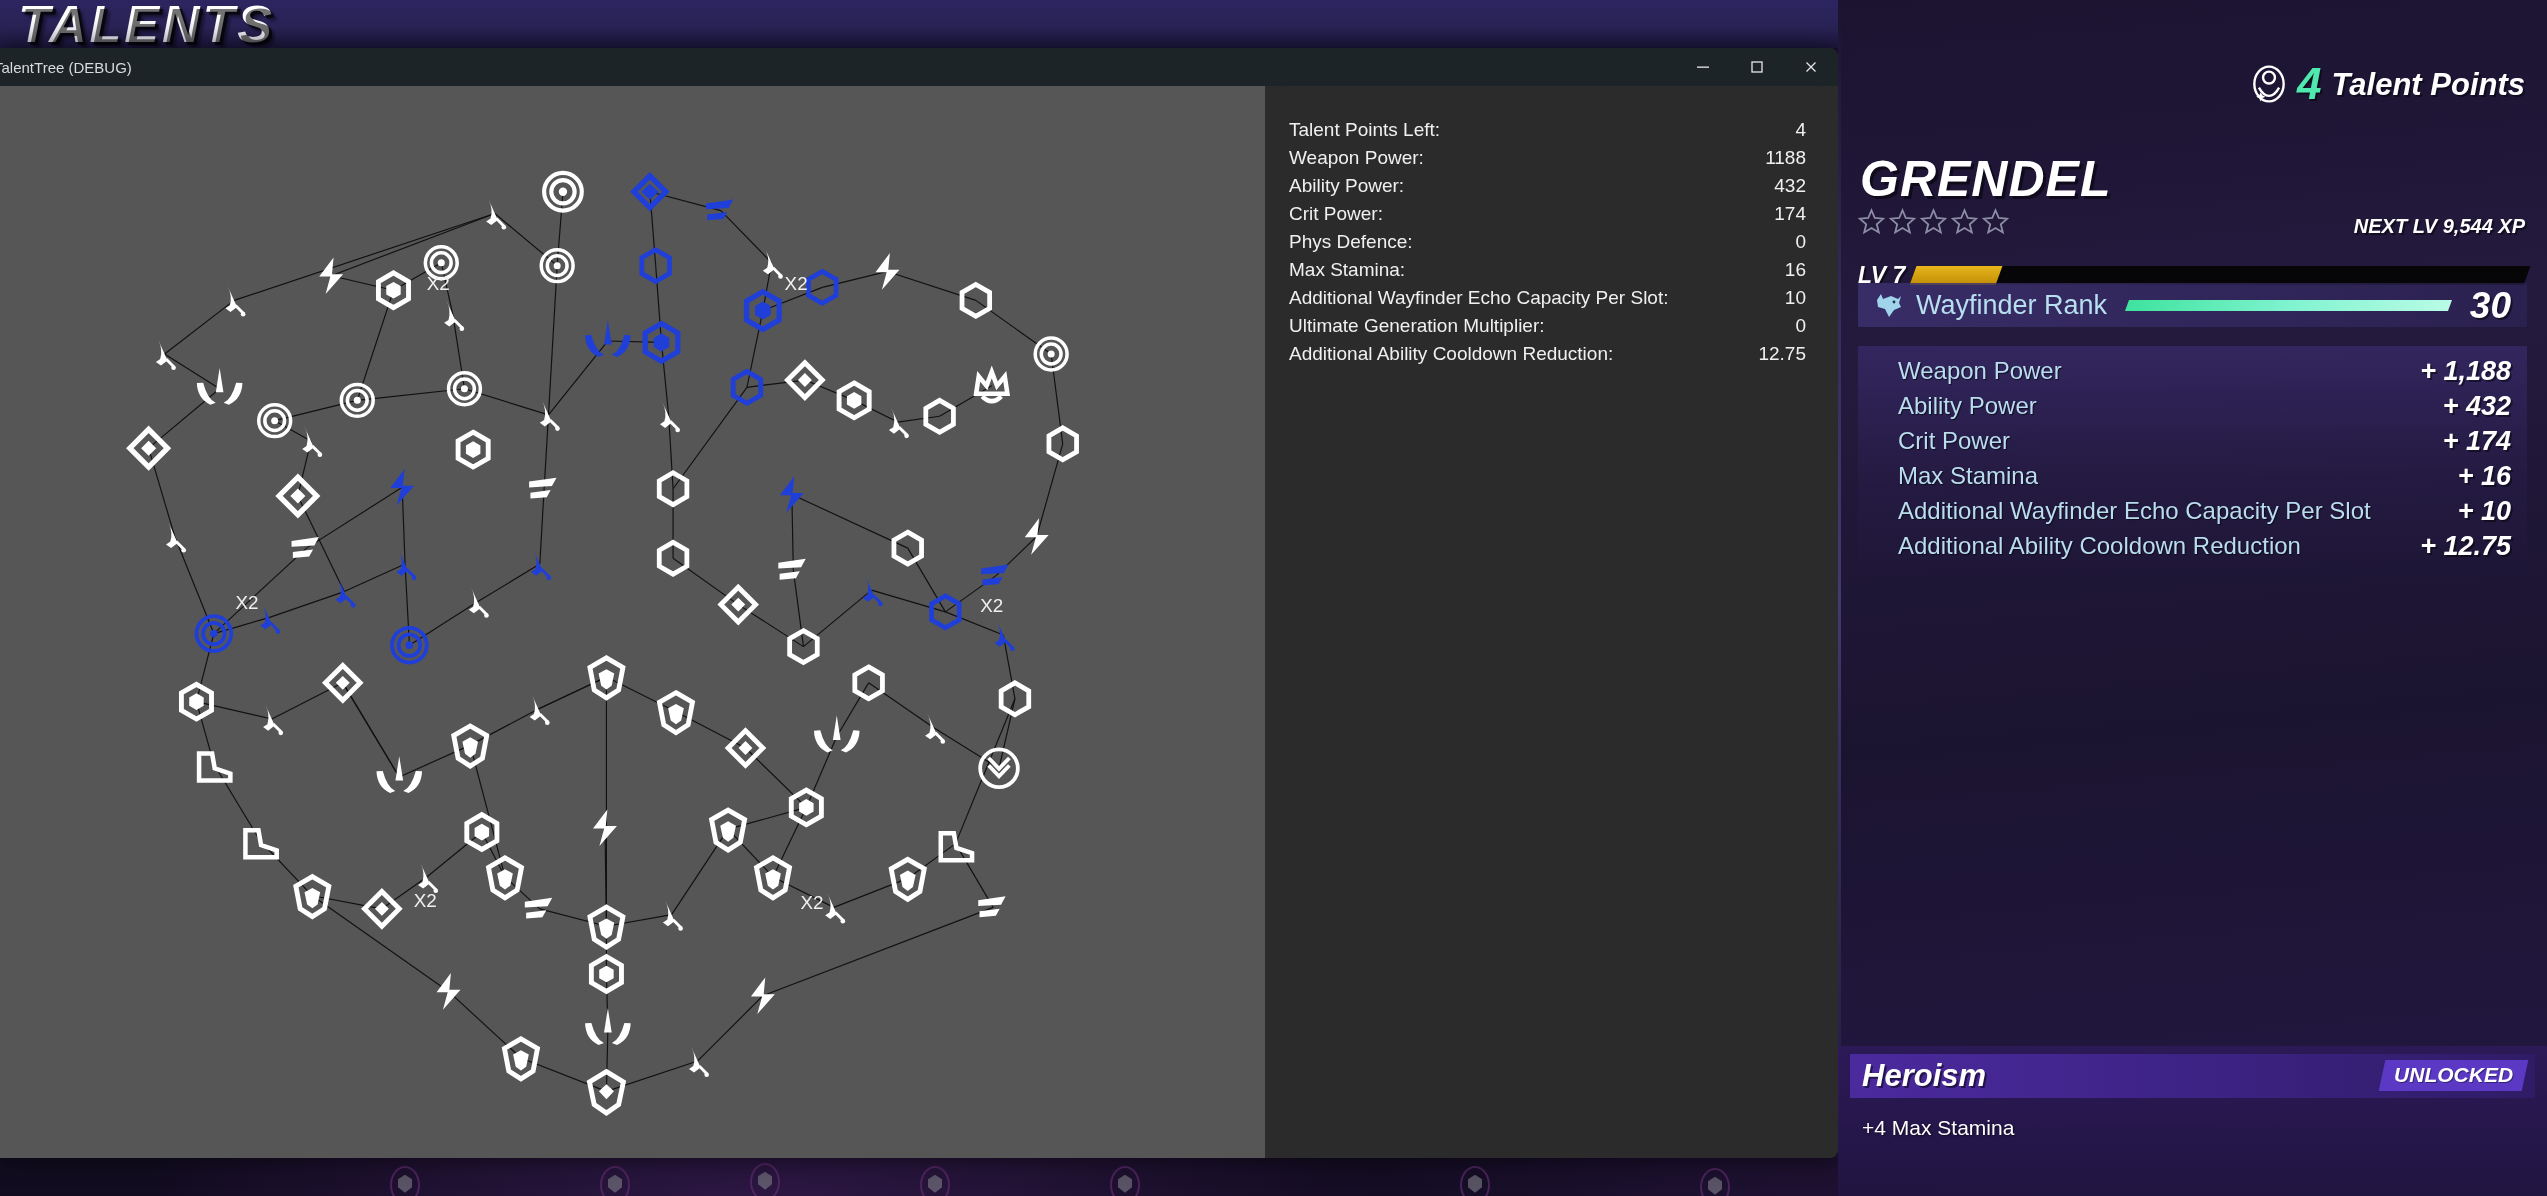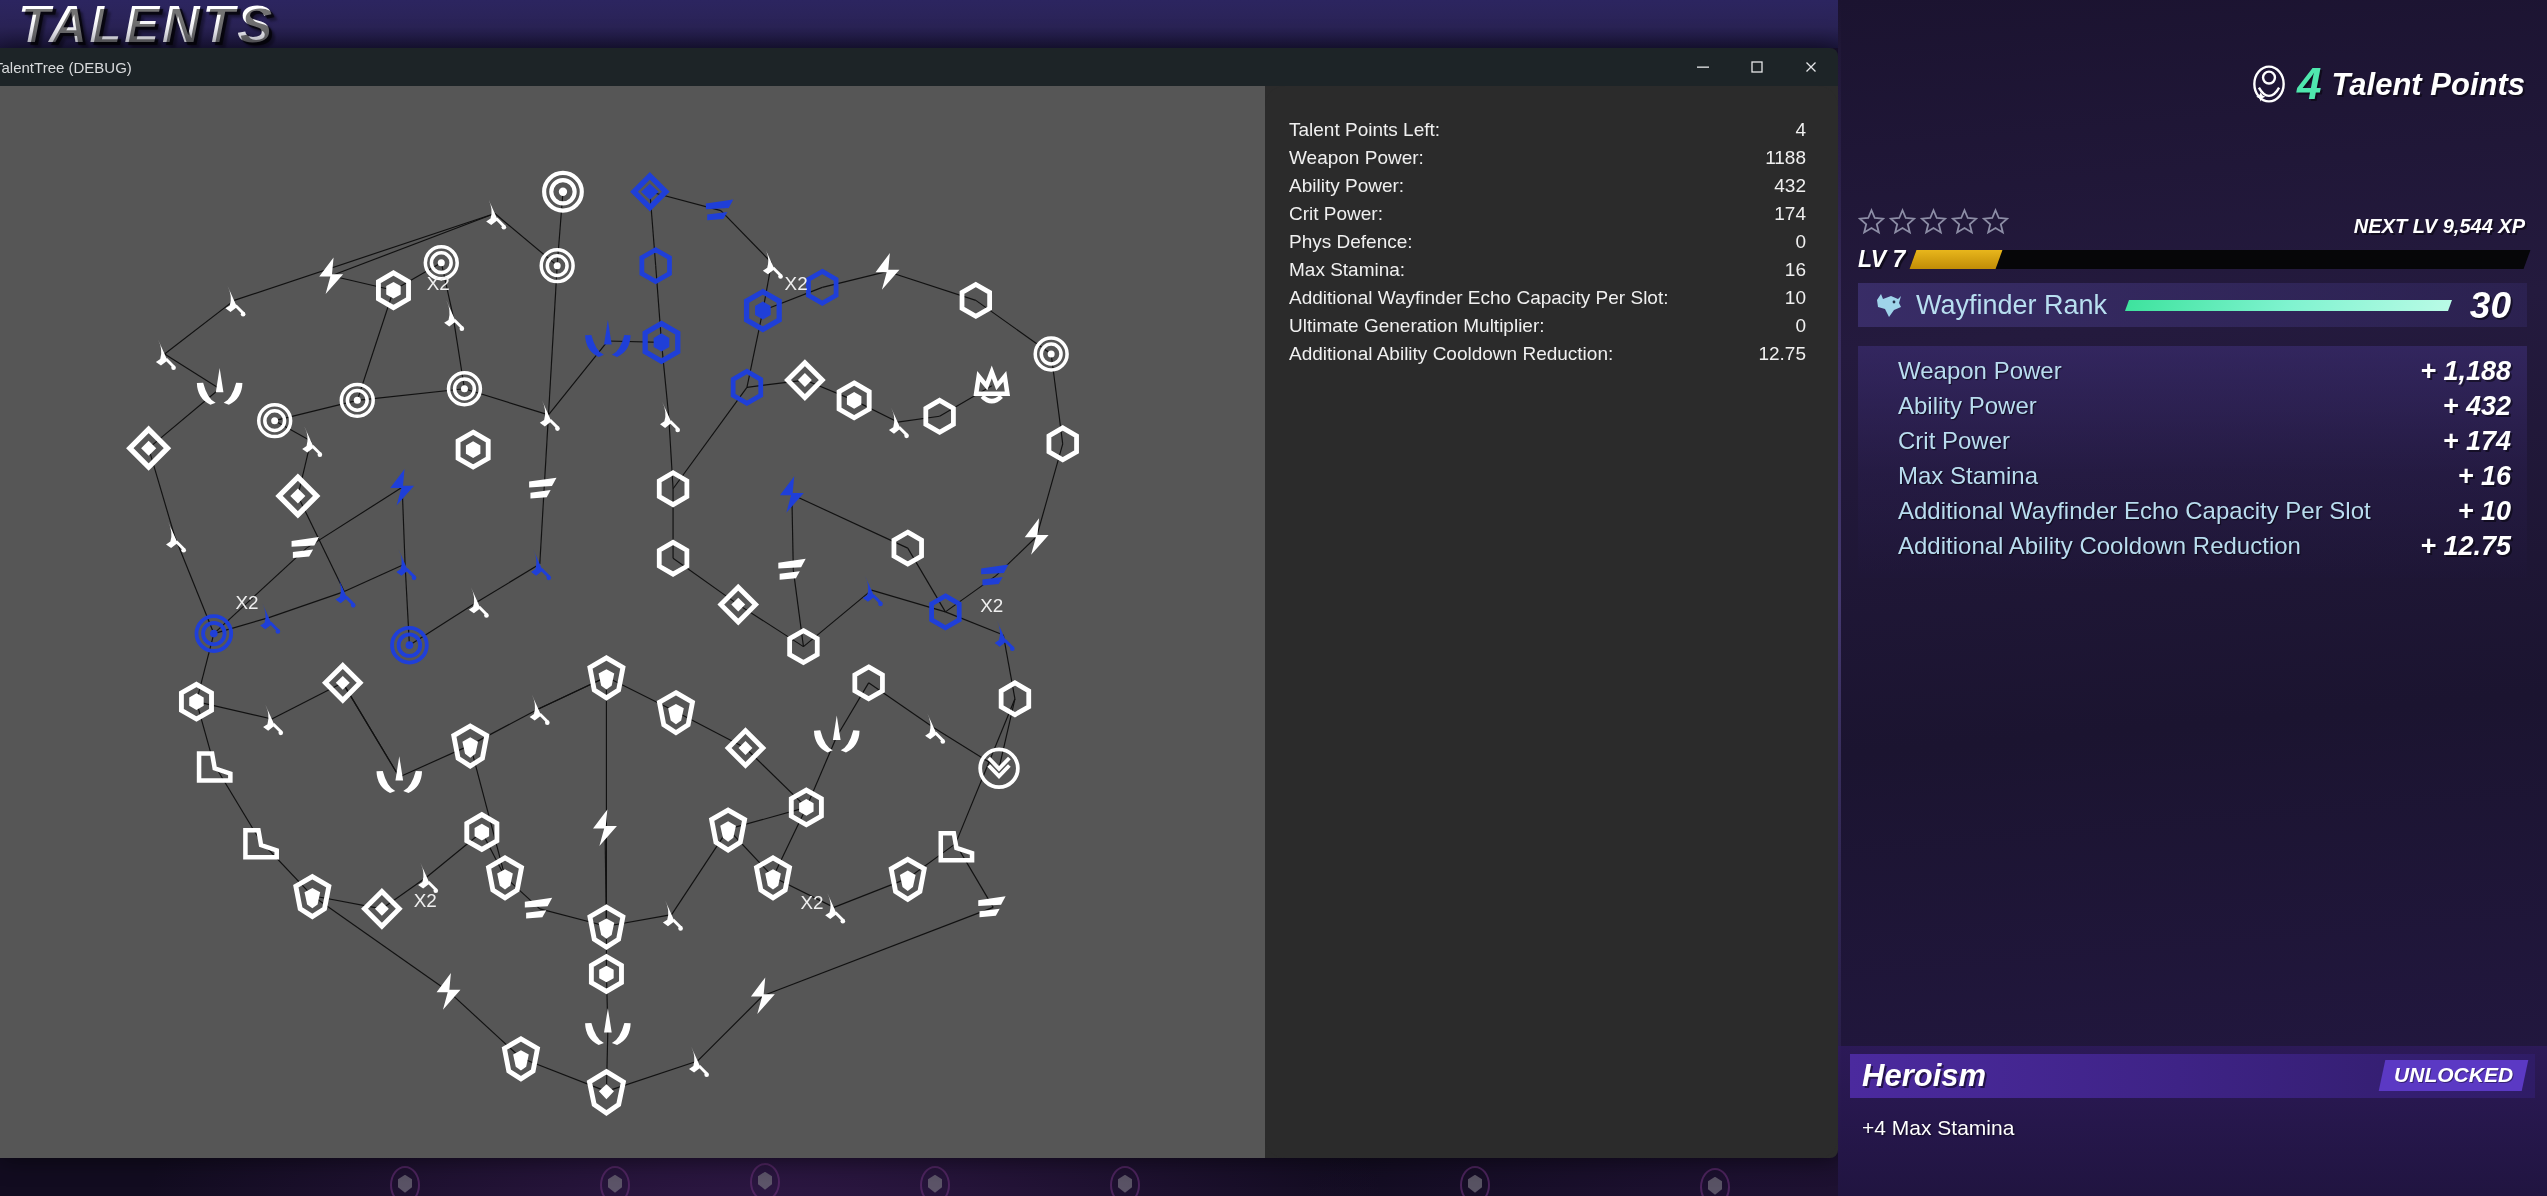--- a/index.html
+++ b/index.html
@@ -136,21 +136,21 @@
   }
   #hero-stars{
     position:absolute; left:20px; top:208px; display:flex; gap:4px;
   }
   #next-lv{
     position:absolute; right:22px; top:215px;
     font-size:20px; font-weight:bold; font-style:italic; color:#ffffff;
     text-shadow:2px 2px 0 rgba(0,0,0,.45);
   }
   #level-bar-wrap{
-    position:absolute; left:20px; top:245px; right:20px; height:28px;
+    position:absolute; left:20px; top:261px; right:20px; height:28px;
     display:flex; align-items:center; gap:8px;
   }
   #level-text{
     font-size:23px; font-weight:bold; font-style:italic; color:#fff;
     text-shadow:2px 2px 0 rgba(0,0,0,.5); white-space:nowrap;
   }
   #level-bar-track{
     position:relative; flex:1; height:19px; background:#060608;
     transform:skewX(-20deg);
   }
@@ -875,20 +875,21 @@
     <svg id="talent-points-icon" viewBox="0 0 48 48">
       <ellipse cx="24" cy="24" rx="16" ry="19" fill="none" stroke="#ffffff" stroke-width="2.6"></ellipse>
       <circle cx="24" cy="17" r="6.5" fill="none" stroke="#ffffff" stroke-width="2.6"></circle>
       <path d="M13 28 q5 9 11 9 q6 0 11 -9" fill="none" stroke="#ffffff" stroke-width="2.6"></path>
       <path d="M15 33 l1.6 3.4 l3.4 1.6 l-3.4 1.6 l-1.6 3.4 l-1.6 -3.4 l-3.4 -1.6 l3.4 -1.6 z" fill="#ffffff"></path>
     </svg>
     <span id="talent-points-count">4</span>
     <span id="talent-points-label">Talent Points</span>
   </div>
 
+  <div id="hero-name">GRENDEL</div>
 
   <div id="hero-stars">
       <svg viewBox="0 0 24 24" width="27" height="27">
         <path d="M12 2 L14.9 8.9 L22.4 9.5 L16.7 14.4 L18.5 21.7 L12 17.8 L5.5 21.7 L7.3 14.4 L1.6 9.5 L9.1 8.9 Z" fill="none" stroke="#8d8ea6" stroke-width="1.6"></path>
       </svg>
       <svg viewBox="0 0 24 24" width="27" height="27">
         <path d="M12 2 L14.9 8.9 L22.4 9.5 L16.7 14.4 L18.5 21.7 L12 17.8 L5.5 21.7 L7.3 14.4 L1.6 9.5 L9.1 8.9 Z" fill="none" stroke="#8d8ea6" stroke-width="1.6"></path>
       </svg>
       <svg viewBox="0 0 24 24" width="27" height="27">
         <path d="M12 2 L14.9 8.9 L22.4 9.5 L16.7 14.4 L18.5 21.7 L12 17.8 L5.5 21.7 L7.3 14.4 L1.6 9.5 L9.1 8.9 Z" fill="none" stroke="#8d8ea6" stroke-width="1.6"></path>

